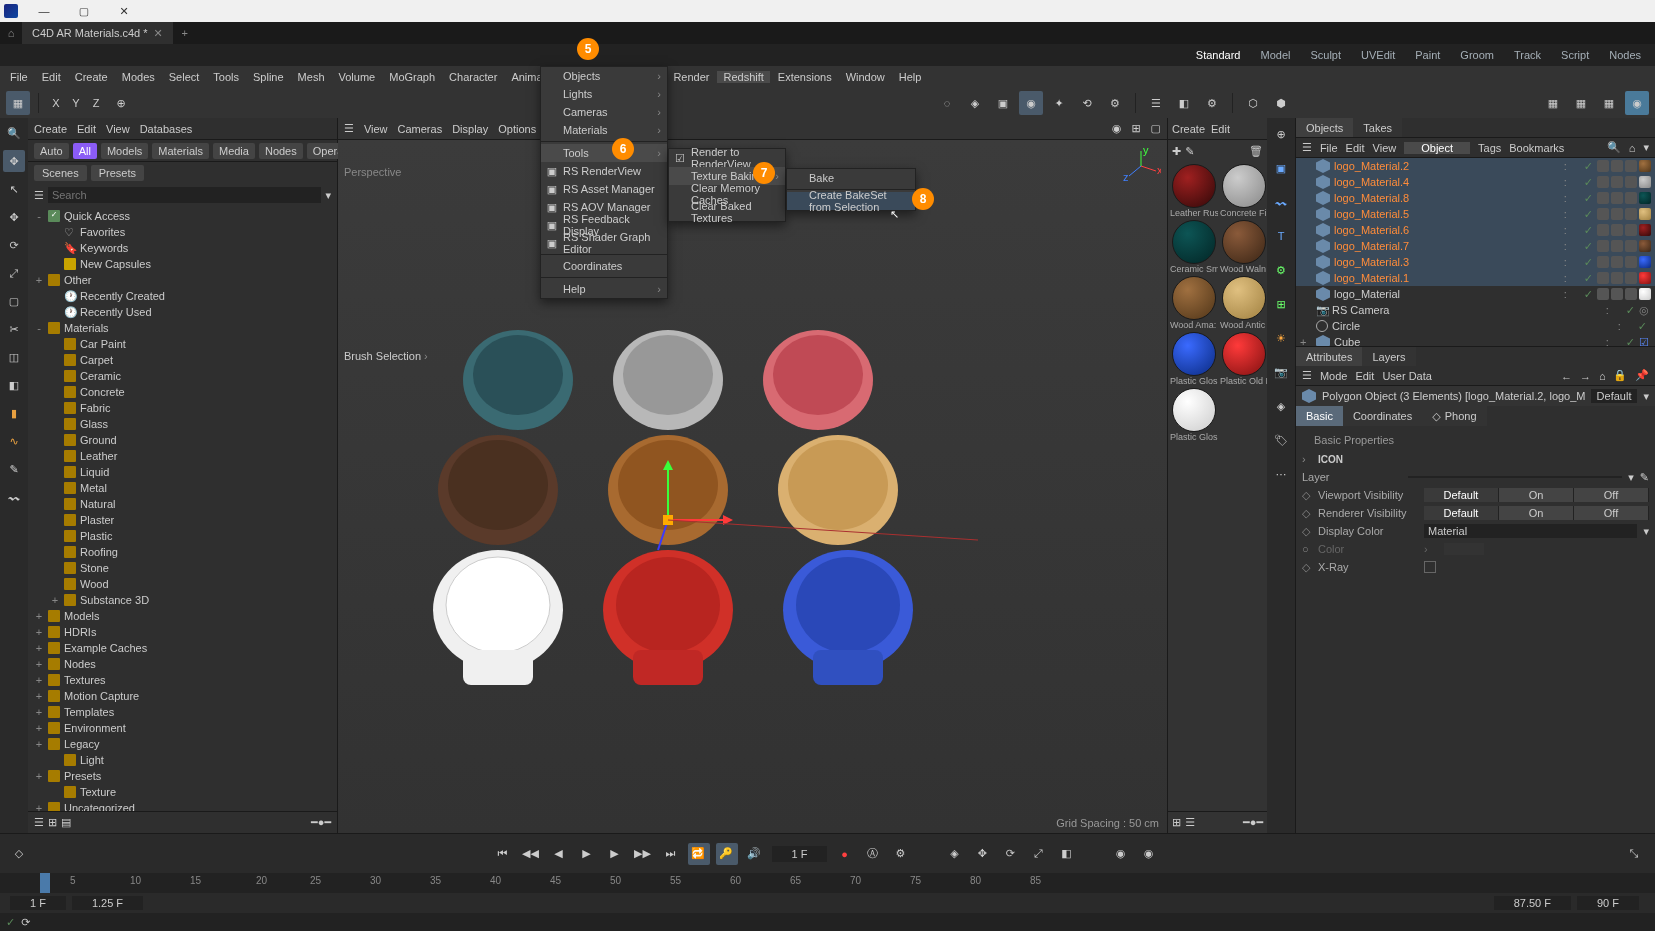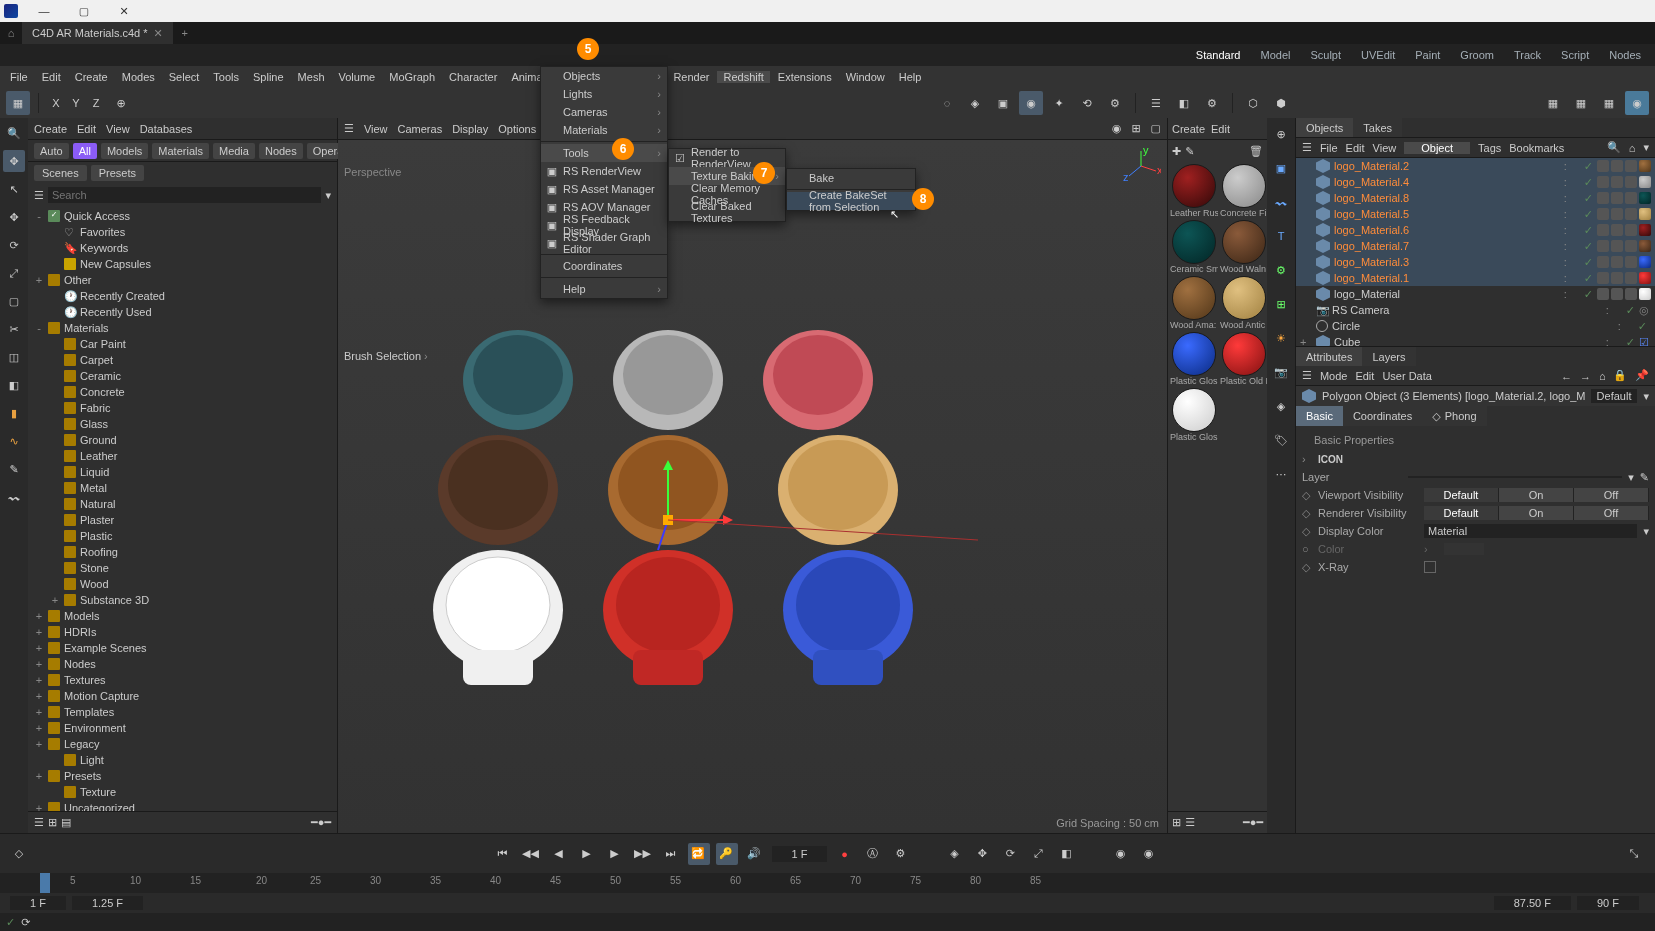--- a/index.html
+++ b/index.html
@@ -429,21 +429,21 @@
           <span>Models</span>
         </div>
         <div class="node d0">
           <span class="exp">+</span>
           <span class="ic folder-ic"></span>
           <span>HDRIs</span>
         </div>
         <div class="node d0">
           <span class="exp">+</span>
           <span class="ic folder-ic"></span>
-          <span>Example Scenes</span>
+          <span>Example Caches</span>
         </div>
         <div class="node d0">
           <span class="exp">+</span>
           <span class="ic folder-ic"></span>
           <span>Nodes</span>
         </div>
         <div class="node d0">
           <span class="exp">+</span>
           <span class="ic folder-ic"></span>
           <span>Textures</span>

